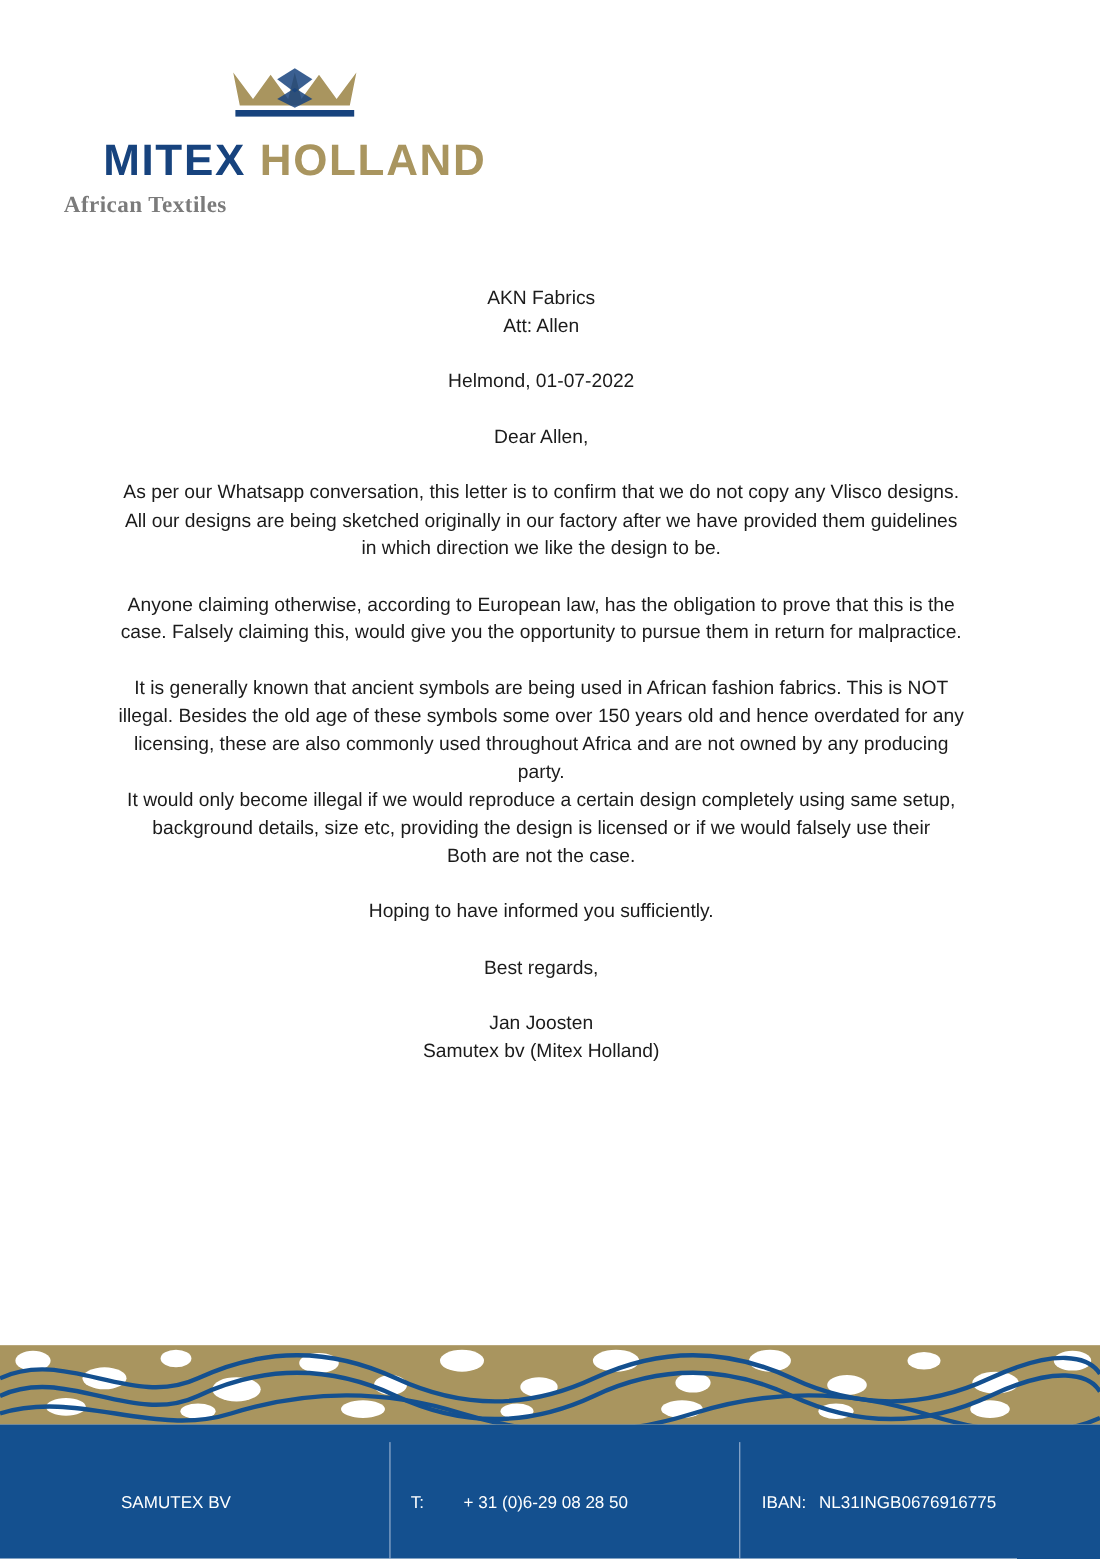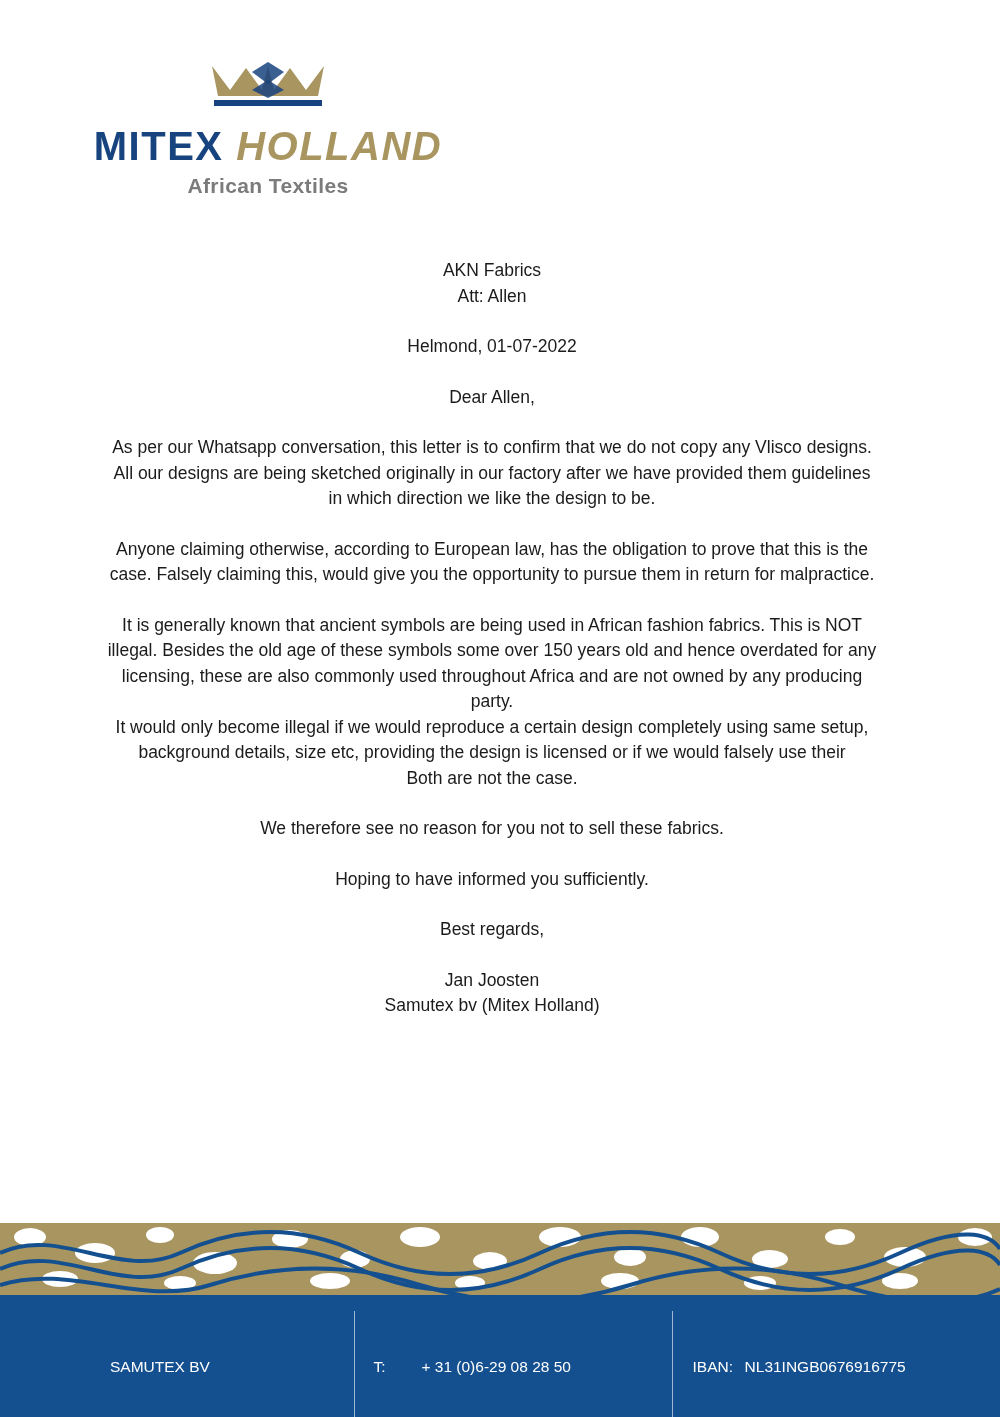--- a/index.html
+++ b/index.html
@@ -34,31 +34,32 @@
     top: 72px;
     left: 0;
     width: 420px;
     text-align: center;
     font-size: 40px;
     letter-spacing: 1.5px;
     font-weight: bold;
     white-space: nowrap;
   }
   .wordmark .mitex { color: #17437e; }
-  .wordmark .holland { color: #a9955f; font-style: italic; }
+  .wordmark .holland { color: #a9955f; }
   .tagline {
     position: absolute;
     top: 122px;
     left: 0;
     width: 420px;
-    text-align: center;
+    text-align: left;
     font-size: 21px;
     font-weight: bold;
     color: #7b7b7b;
     letter-spacing: 0.4px;
+    font-family: Liberation Serif, serif;
   }
 
   
   .letter-body {
     position: absolute;
     top: 258px;
     left: 52px;
     width: 880px;
     font-size: 17.5px;
     line-height: 25.5px;
@@ -168,23 +169,20 @@
     <p>licensing, these are also commonly used throughout Africa and are not owned by any producing</p>
     <p>party.</p>
   </div>
 
   <div class="block">
     <p>It would only become illegal if we would reproduce a certain design completely using same setup,</p>
     <p>background details, size etc, providing the design is licensed or if we would falsely use their</p>
     <p>Both are not the case.</p>
   </div>
 
-  <div class="block">
-    <p>We therefore see no reason for you not to sell these fabrics.</p>
-  </div>
 
   <div class="block">
     <p>Hoping to have informed you sufficiently.</p>
   </div>
 
   <div class="block">
     <p>Best regards,</p>
   </div>
 
   <div class="block">

